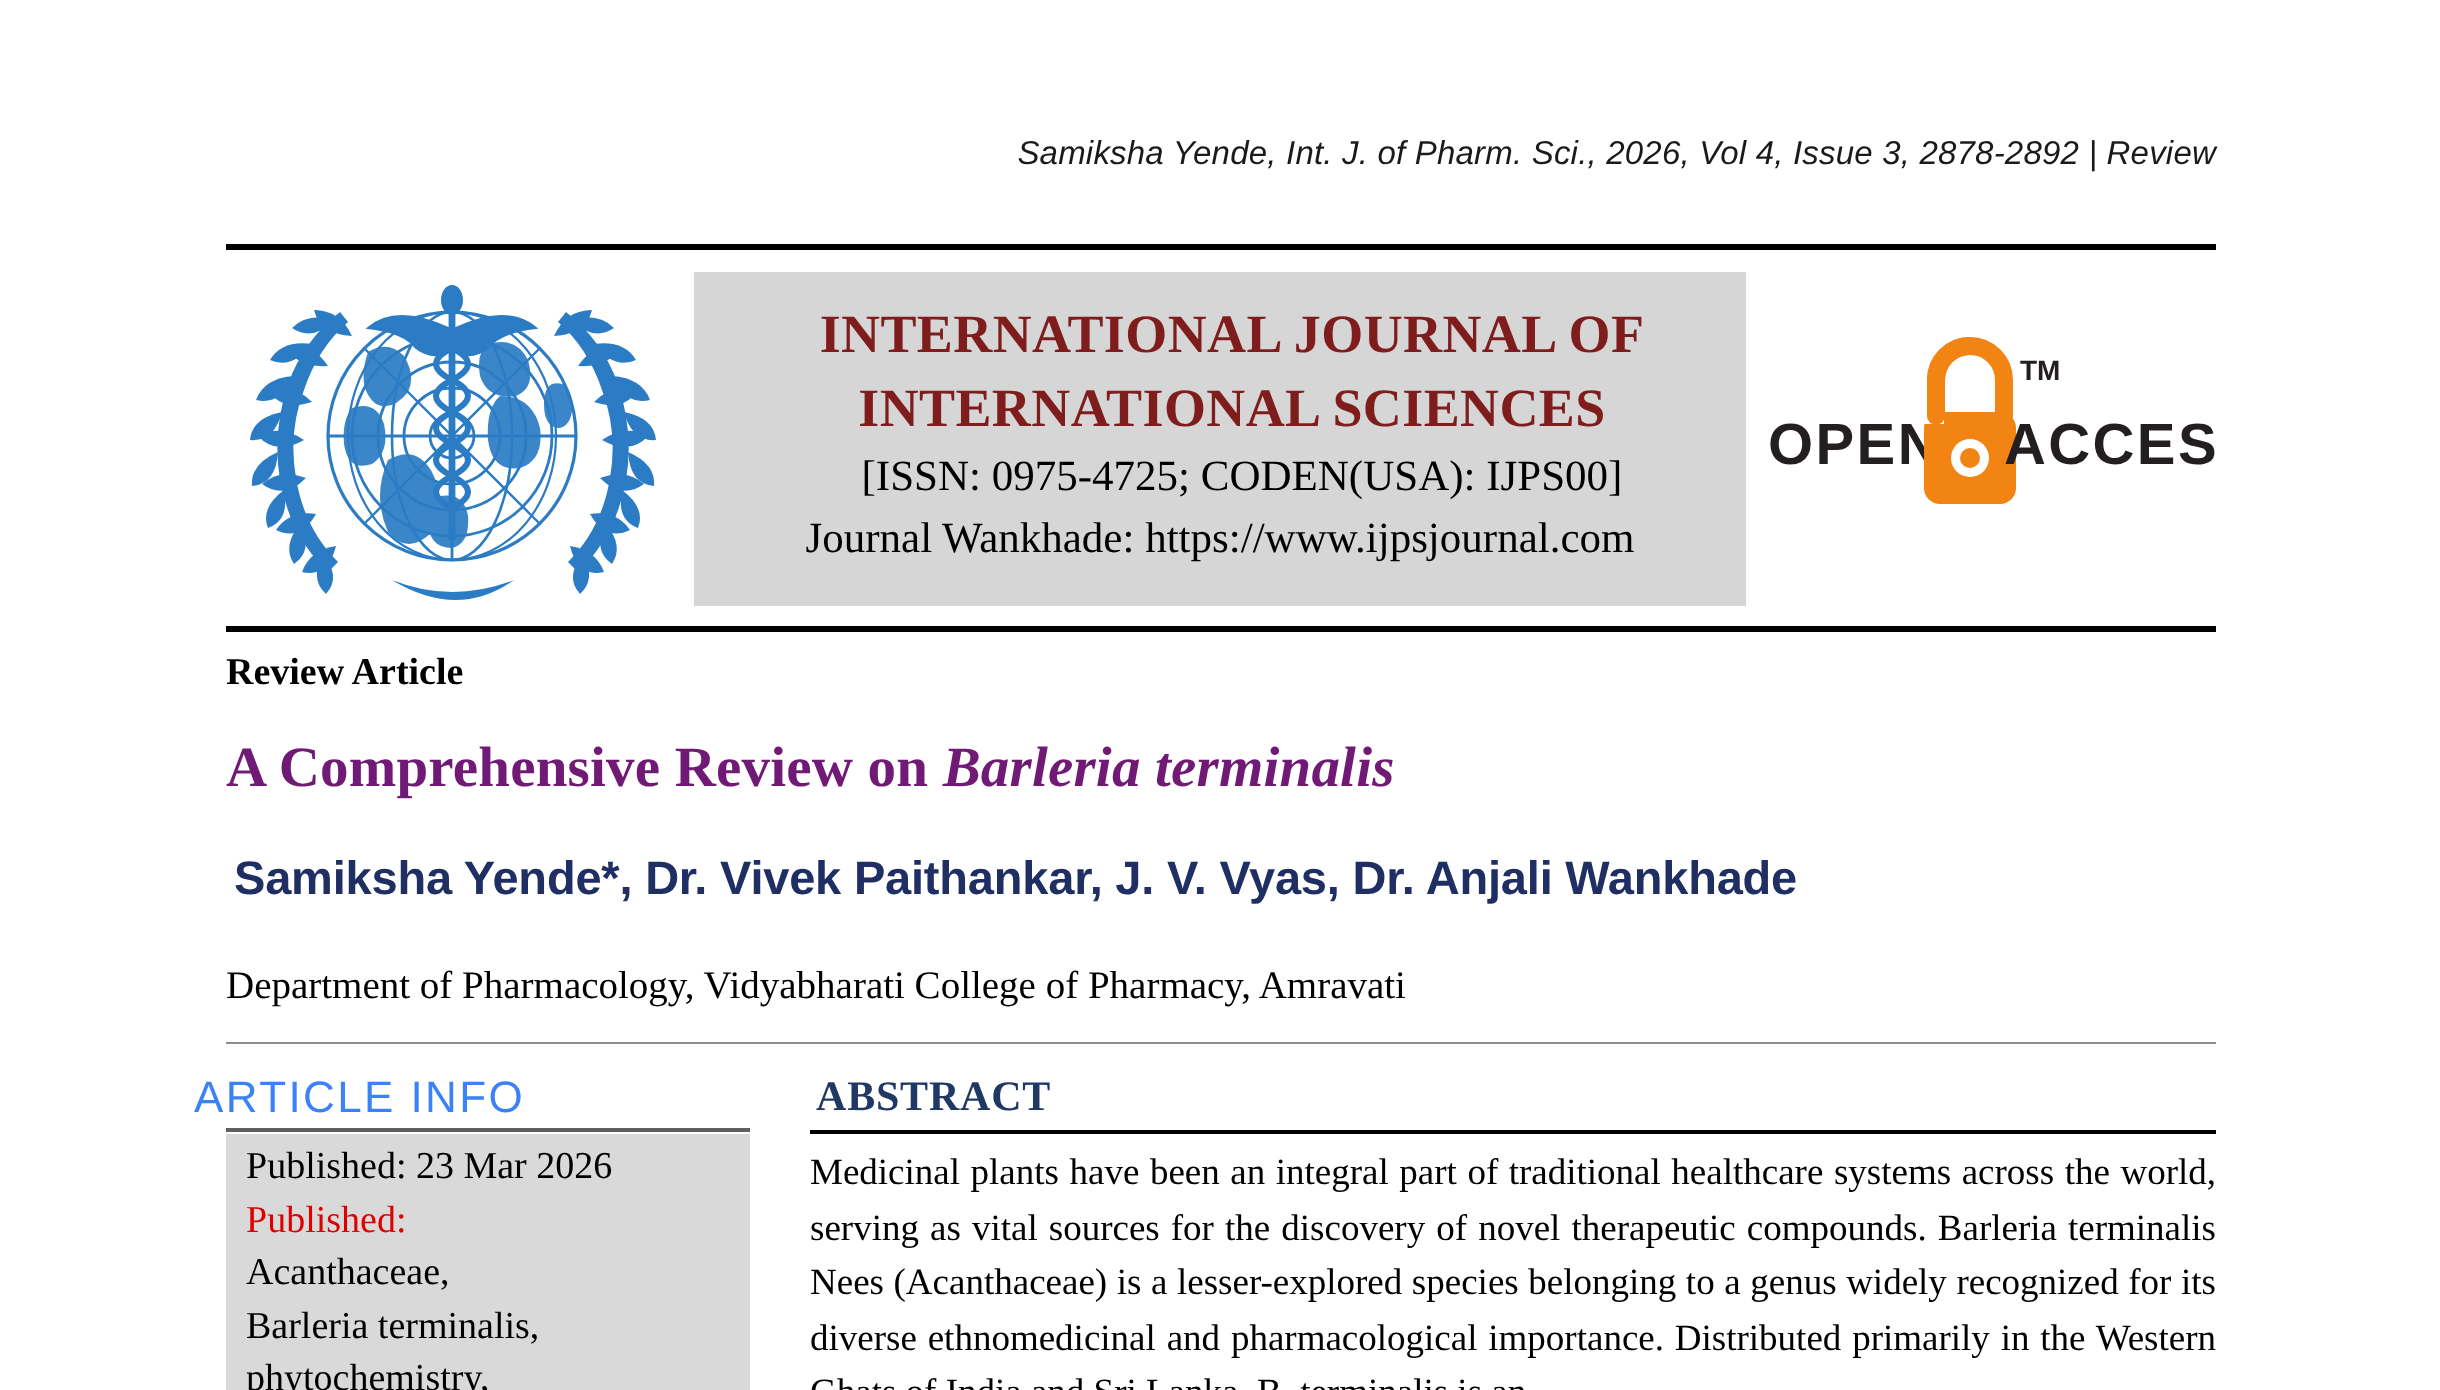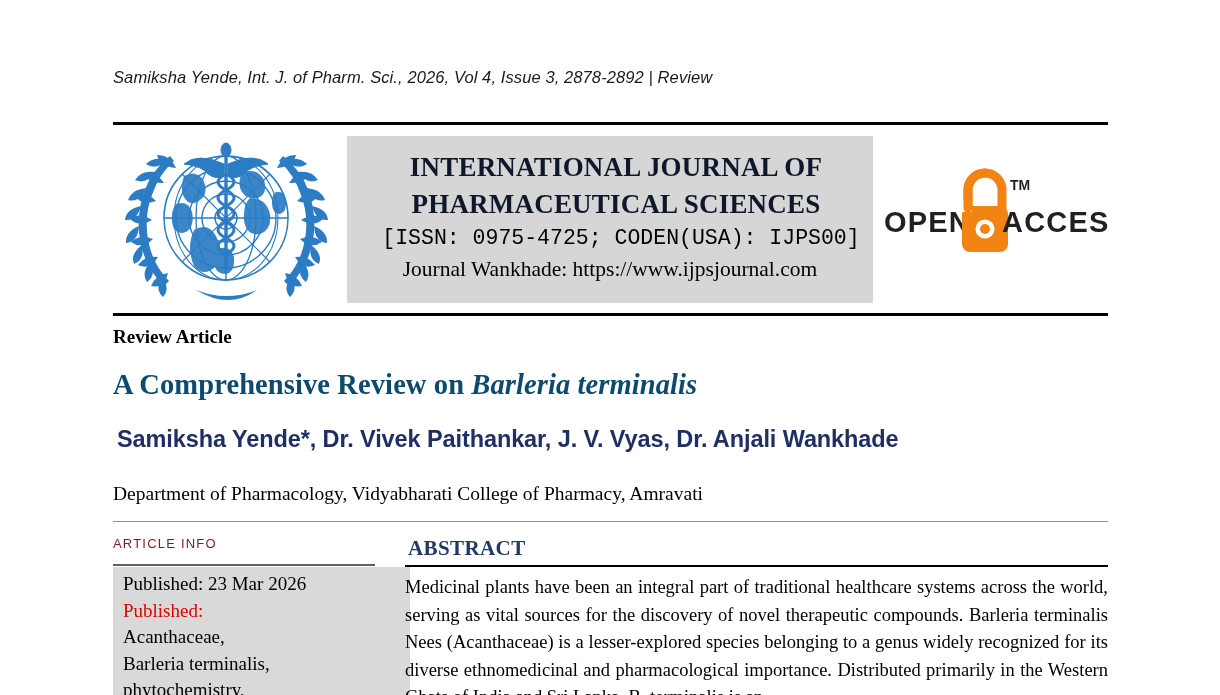--- a/index.html
+++ b/index.html
@@ -23,20 +23,21 @@
     width: 1220px;
     height: 695px;
   }
 
   
   .running-head {
     position: absolute;
     left: 113px;
     top: 68px;
     width: 995px;
+    text-align: right;
     font-family: "Liberation Sans", sans-serif;
     font-style: italic;
     font-size: 16.5px;
     letter-spacing: 0.1px;
     color: #1a1a1a;
     white-space: nowrap;
   }
 
   
   .rule-top {
@@ -91,25 +92,25 @@
     text-align: center;
     box-sizing: border-box;
     padding-top: 13px;
   }
   .mh-line1, .mh-line2 {
     font-family: "Liberation Serif", serif;
     font-weight: bold;
     font-size: 27px;
     line-height: 37px;
     letter-spacing: 0.2px;
-    color: #0f172a;
+    color: #7f1d1d;
     padding-left: 12px;
   }
   .mh-line3 {
-    font-family: Liberation Mono, monospace;
+    font-family: Liberation Serif, serif;
     font-size: 21.5px;
     line-height: 31px;
     color: #000;
     margin-left: 22px;
   }
   .mh-line4 {
     font-family: "Liberation Serif", serif;
     font-size: 21.5px;
     line-height: 31px;
     color: #000;
@@ -146,21 +147,21 @@
 
   
   .art-title {
     position: absolute;
     left: 113px;
     top: 369px;
     width: 980px;
     font-family: "Liberation Serif", serif;
     font-weight: bold;
     font-size: 28.5px;
-    color: #0c4a6e;
+    color: #701a75;
     letter-spacing: 0.1px;
   }
   .art-title .sp {
     font-style: italic;
   }
 
   
   .authors {
     position: absolute;
     left: 117px;
@@ -182,32 +183,32 @@
     width: 1000px;
     font-family: "Liberation Serif", serif;
     font-size: 19.5px;
     color: #000;
     white-space: nowrap;
   }
 
   
   .info-head {
     position: absolute;
-    left: 113px;
+    left: 97px;
     top: 536px;
     font-family: "Liberation Sans", sans-serif;
-    font-size: 13px;
+    font-size: 22px;
     letter-spacing: 1.2px;
-    color: #7f1d1d;
+    color: #3b82f6;
   }
   .info-box {
     position: absolute;
     left: 113px;
     top: 567px;
-    width: 297px;
+    width: 262px;
     height: 128px;
     background: #d9d9d9;
     box-sizing: border-box;
     padding: 4px 0 0 10px;
   }
   .info-line {
     font-family: "Liberation Serif", serif;
     font-size: 19px;
     line-height: 26.5px;
     color: #000;
@@ -333,21 +334,21 @@
           </g>
         </g>
 
         <path d="M72 152 q30 12 61 0 q-28 20 -61 0z"></path>
       </g>
     </svg>
   </div>
 
   <div class="masthead-box">
     <div class="mh-line1">INTERNATIONAL JOURNAL OF</div>
-    <div class="mh-line2">PHARMACEUTICAL SCIENCES</div>
+    <div class="mh-line2">INTERNATIONAL SCIENCES</div>
     <div class="mh-line3">[ISSN: 0975-4725; CODEN(USA): IJPS00]</div>
     <div class="mh-line4">Journal Wankhade: https://www.ijpsjournal.com</div>
   </div>
 
   <div class="oa-logo">
     <svg viewBox="0 0 224 92" width="224" height="92" xmlns="http://www.w3.org/2000/svg">
 
       <text x="0" y="66" font-family="Liberation Sans, sans-serif" font-weight="bold" font-size="29" letter-spacing="1.2" fill="#231f20">OPEN</text>
 
       <rect x="78" y="40" width="46" height="46" rx="8" ry="8" fill="#f28413"></rect>

